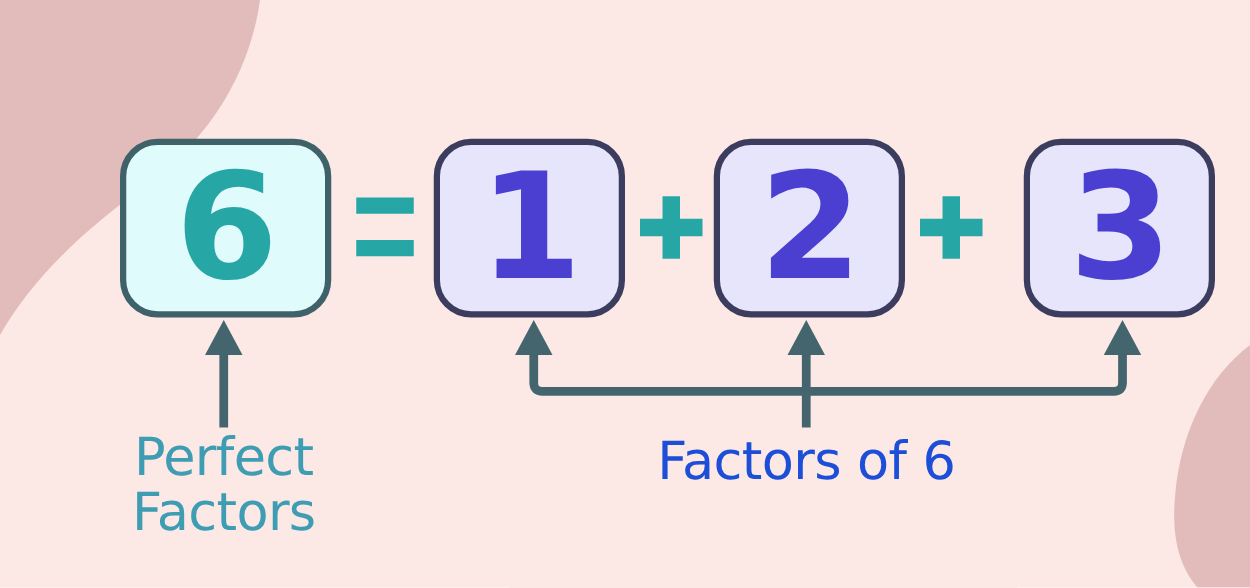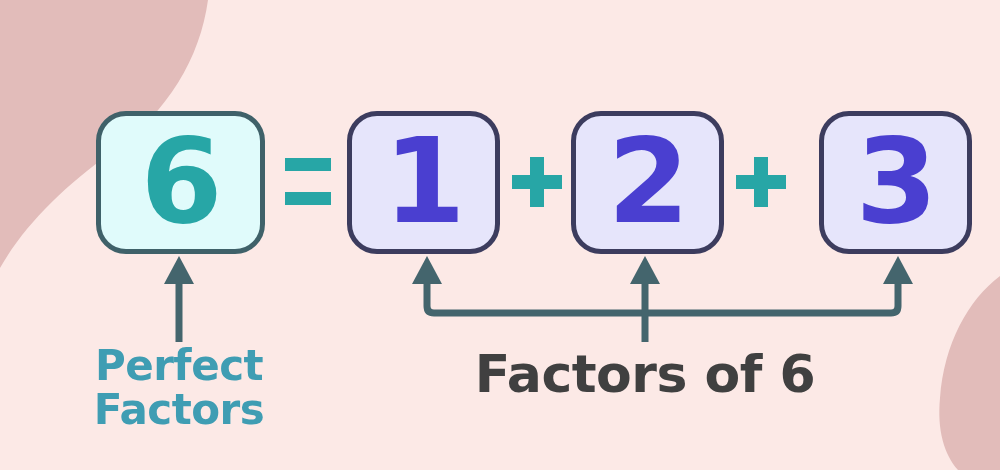--- a/index.html
+++ b/index.html
@@ -104,37 +104,37 @@
   .op-plus .pv { left: 18px; top: 0; width: 14px; height: 50px; }
   .op-plus .ph { left: 0; top: 18px; width: 50px; height: 14px; }
   .op-plus-1 { left: 512px; }
   .op-plus-2 { left: 736px; }
 
   
   .label {
     position: absolute;
     text-align: center;
     font-family: "DejaVu Sans", sans-serif;
-    font-weight: bold;
+    font-weight: normal;
     line-height: 1.04;
     letter-spacing: -0.5px;
   }
   .label-perfect {
     left: 29px;
     top: 344px;
     width: 300px;
     font-size: 42px;
     color: #3f9db3;
   }
   .label-factors {
     left: 445px;
     top: 347px;
     width: 400px;
-    font-size: 52px;
-    color: #404040;
+    font-size: 42px;
+    color: #1d4ed8;
   }
   .label-line { display: block; }
 </style>
 </head>
 <body>
 
 <div id="stage">
 
   <svg class="bg-layer" viewBox="0 0 1000 470">
     <path d="M 0,0 L 208,0 C 200,58 168,112 112,152 C 62,188 24,226 0,268 Z" fill="#e2bcba"></path>

